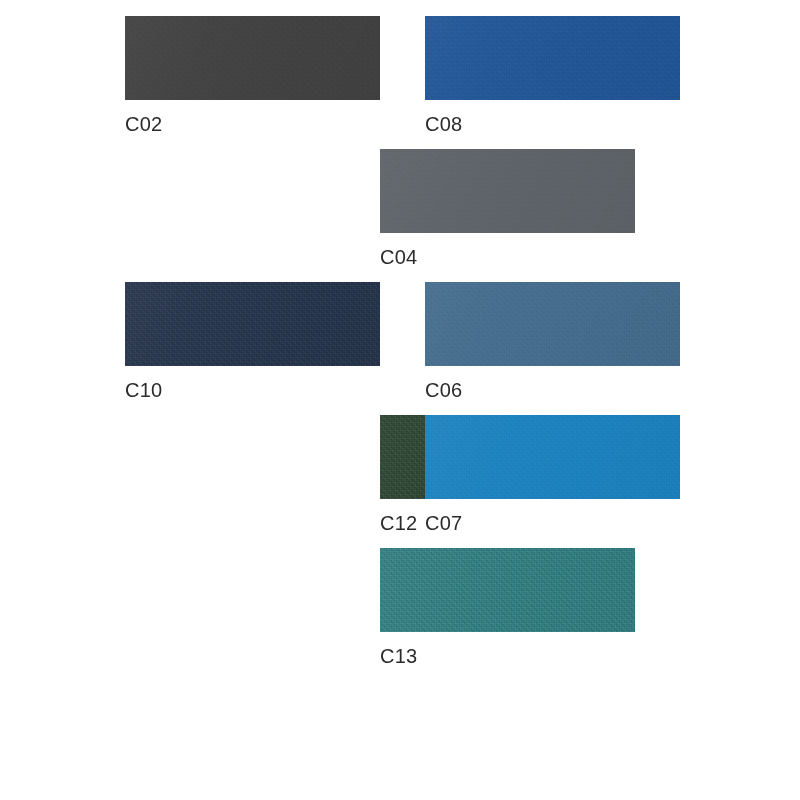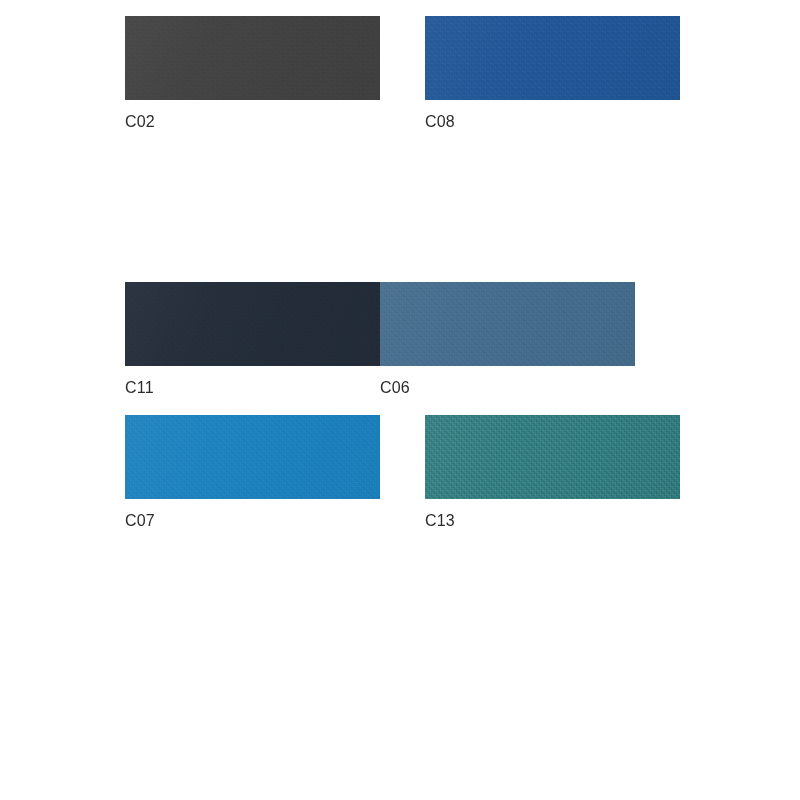--- a/index.html
+++ b/index.html
@@ -100,21 +100,21 @@
   
   .tex-flat .grain   { opacity: 0.16; }
   .tex-low .grain    { opacity: 0.30; }
   .tex-med .grain    { opacity: 0.55; }
   .tex-high .grain   { opacity: 0.85; }
 
   .swatch-label {
     position: absolute;
     left: 0;
     top: 98px;
-    font-size: 16px;
+    font-size: 20px;
     line-height: 1;
     color: #2b2b2b;
     letter-spacing: 0.2px;
     white-space: nowrap;
   }
 </style>
 </head>
 <body>
 
 <div id="swatch-board">
@@ -128,37 +128,51 @@
       </div>
       <div class="swatch-cell spacer"></div>
       <div class="swatch-cell">
         <div class="swatch-chip tex-low" style="background-color: rgb(31, 85, 151);">
           <div class="sheen"></div>
           <div class="grain"></div>
         </div>
         <div class="swatch-label">C08</div>
       </div>
       <div class="swatch-cell spacer"></div>
-      <div class="swatch-cell spacer"></div>
-      <div class="swatch-cell spacer"></div>
       <div class="swatch-cell">
-        <div class="swatch-chip tex-flat" style="background-color: rgb(34, 43, 56);">
+        <div class="swatch-chip tex-flat" style="background-color: rgb(93, 99, 104);">
           <div class="sheen"></div>
           <div class="grain"></div>
         </div>
-        <div class="swatch-label">C11</div>
+        <div class="swatch-label">C04</div>
       </div>
+      <div class="swatch-cell spacer"></div>
+      <div class="swatch-cell">
+        <div class="swatch-chip tex-med" style="background-color: rgb(35, 50, 74);">
+          <div class="sheen"></div>
+          <div class="grain"></div>
+        </div>
+        <div class="swatch-label">C10</div>
+      </div>
+      <div class="swatch-cell spacer"></div>
       <div class="swatch-cell">
         <div class="swatch-chip tex-low" style="background-color: rgb(68, 108, 142);">
           <div class="sheen"></div>
           <div class="grain"></div>
         </div>
         <div class="swatch-label">C06</div>
       </div>
       <div class="swatch-cell spacer"></div>
+      <div class="swatch-cell">
+        <div class="swatch-chip tex-high" style="background-color: rgb(39, 64, 44);">
+          <div class="sheen"></div>
+          <div class="grain"></div>
+        </div>
+        <div class="swatch-label">C12</div>
+      </div>
       <div class="swatch-cell">
         <div class="swatch-chip tex-low" style="background-color: rgb(26, 130, 192);">
           <div class="sheen"></div>
           <div class="grain"></div>
         </div>
         <div class="swatch-label">C07</div>
       </div>
       <div class="swatch-cell spacer"></div>
       <div class="swatch-cell">
         <div class="swatch-chip tex-high" style="background-color: rgb(45, 125, 128);">

